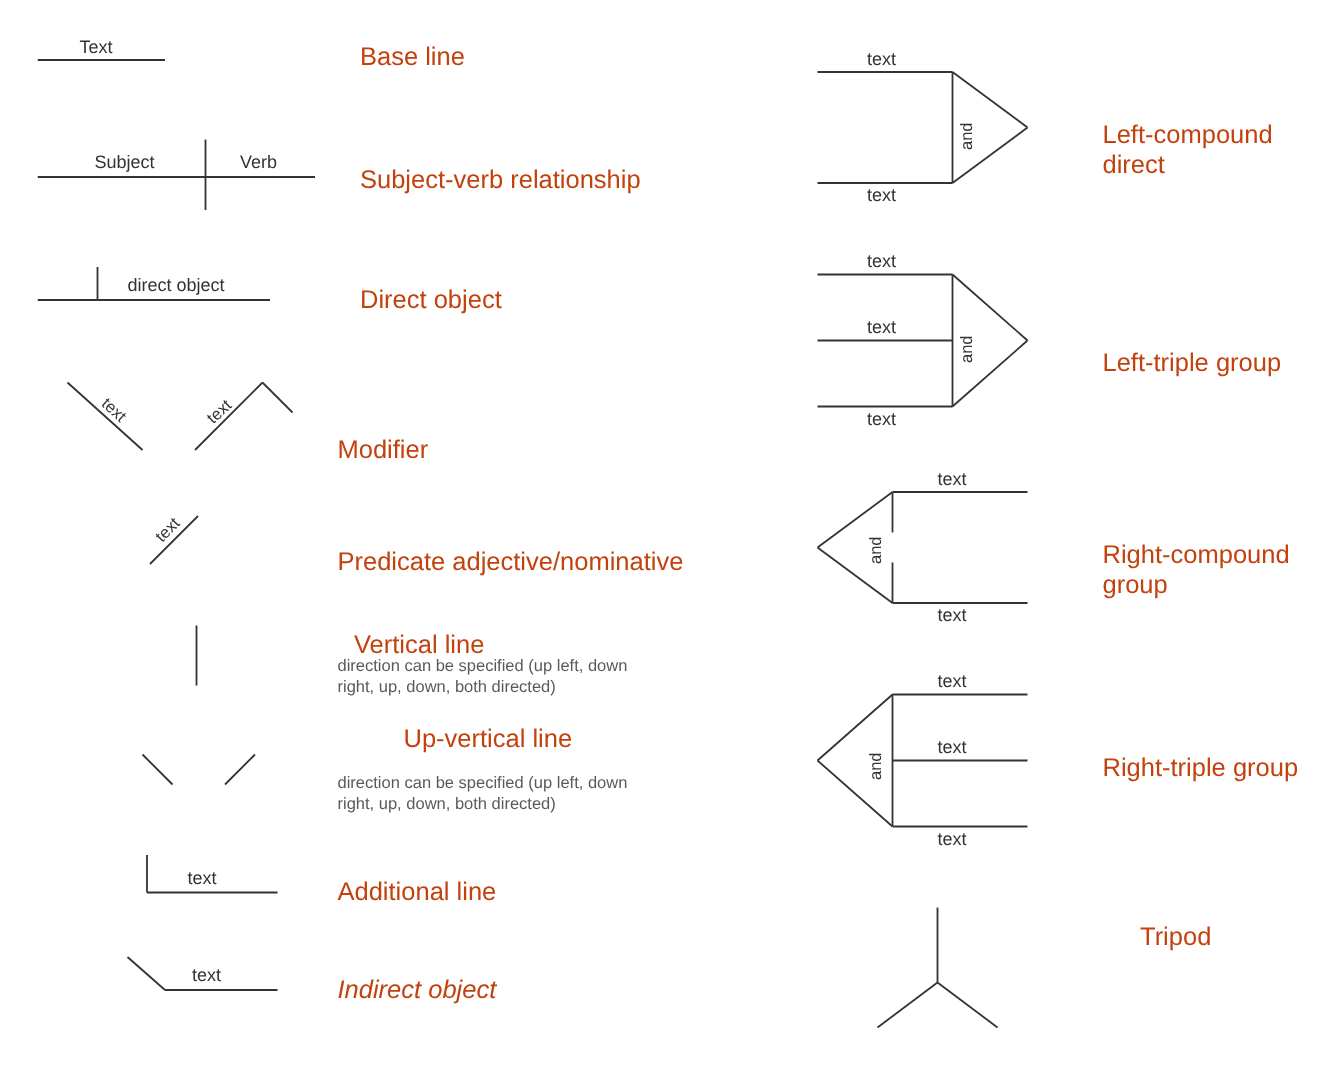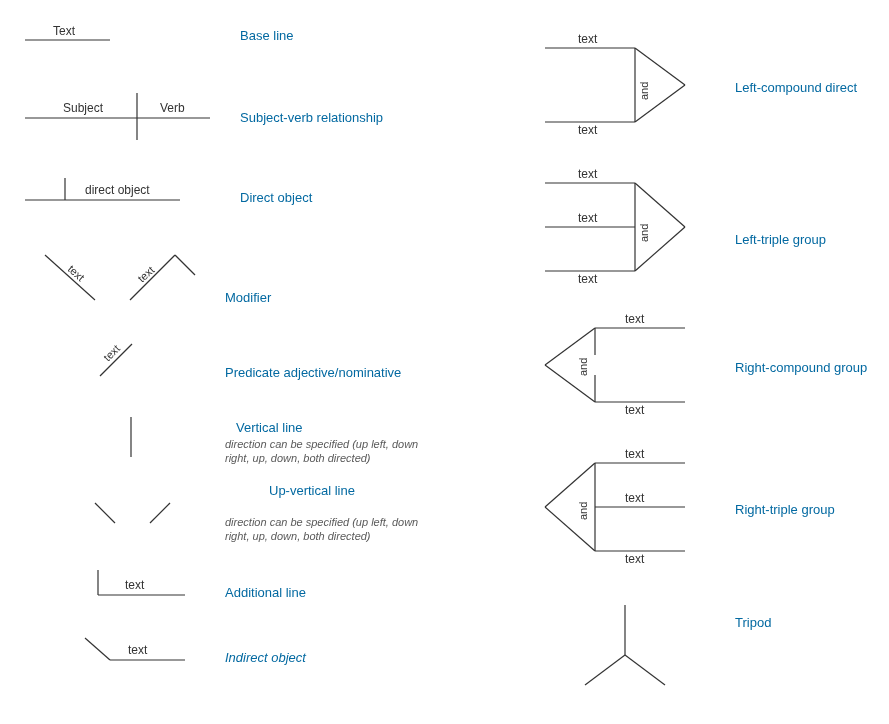--- a/index.html
+++ b/index.html
@@ -5,30 +5,29 @@
     body {
       margin: 0;
       padding: 0;
       font-family: 'Segoe UI', Tahoma, sans-serif;
       background: white;
       width: 889px;
       height: 724px;
       position: relative;
     }
     .label {
-      font-size: 13px;
-      color: #0369a1;
+      font-size: 17px;
+      color: #c2410c;
       position: absolute;
     }
     .sublabel {
       font-size: 11px;
       color: #5a5a5a;
       position: absolute;
       line-height: 1.3;
-      font-style: italic;
     }
     .svg-text {
       font-family: 'Segoe UI', Tahoma, sans-serif;
       font-size: 12px;
       fill: #333;
     }
     .svg-text-small {
       font-family: 'Segoe UI', Tahoma, sans-serif;
       font-size: 11px;
       fill: #333;
@@ -159,13 +158,13 @@
   <text class="svg-text" x="95" y="118">text</text>
   <text class="svg-text-small" transform="translate(57,75) rotate(-90)">and</text>
 </svg>
 <div class="label" style="left:735px; top:502px;">Right-triple group</div>
 
 <svg style="left:570px; top:600px;" width="110" height="95">
   <line class="line" x1="55" y1="5" x2="55" y2="55"></line>
   <line class="line" x1="55" y1="55" x2="15" y2="85"></line>
   <line class="line" x1="55" y1="55" x2="95" y2="85"></line>
 </svg>
-<div class="label" style="left:735px; top:615px;">Tripod</div>
+<div class="label" style="left:760px; top:615px;">Tripod</div>
 
 </body></html>

